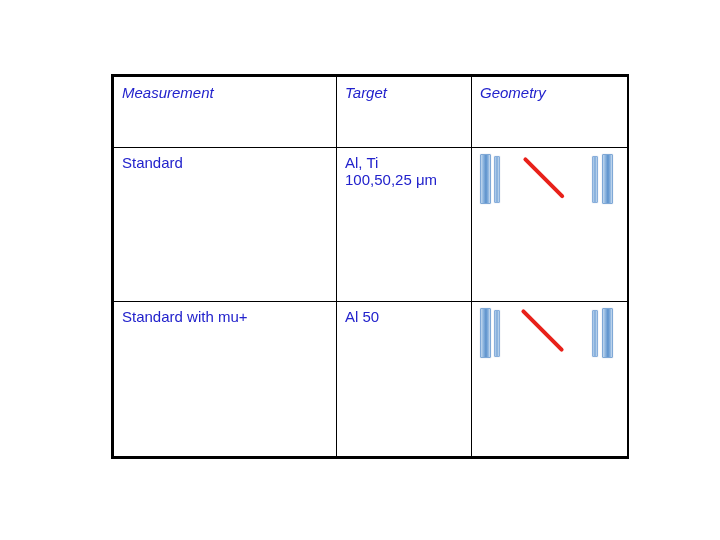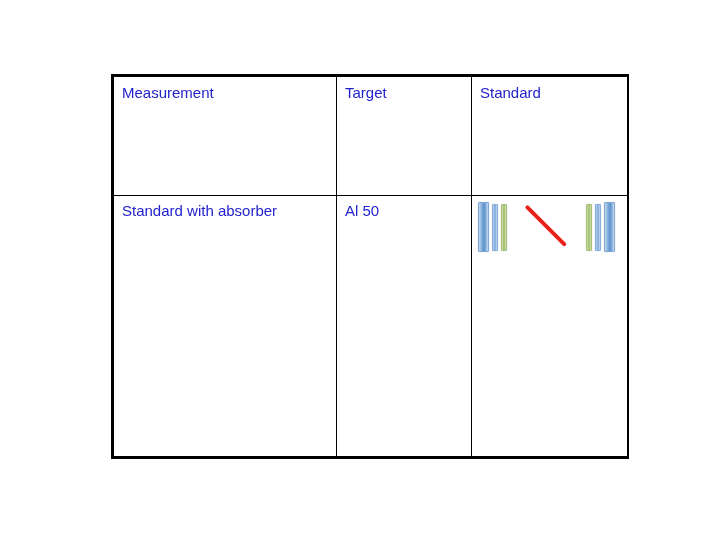--- a/index.html
+++ b/index.html
@@ -34,21 +34,21 @@
   col.c2{width:135px;}
   col.c3{width:156px;}
 
   .cell-text{
     color:#2222CC;
     font-size:15px;
     line-height:17px;
     letter-spacing:0px;
     white-space:pre-line;
   }
-  .hdr td{height:32px;}
+  .hdr td{height:32px;font-style:italic;}
   .hdr .cell-text{line-height:19px;}
 
   .rowh{height:70px;}
 
   
   .geo{
     position:relative;
     width:100%;
     height:100%;
     min-height:56px;
@@ -128,45 +128,61 @@
       <tbody>
 
         <tr class="hdr">
           <td>
             <div class="cell-text">Measurement</div>
           </td>
           <td>
             <div class="cell-text">Target</div>
           </td>
           <td>
-            <div class="cell-text">Standard</div>
+            <div class="cell-text">Geometry</div>
           </td>
         </tr>
 
 
 
+        <tr class="rowh">
+          <td>
+            <div class="cell-text">Standard</div>
+          </td>
+          <td>
+            <div class="cell-text">Al, Ti
+100,50,25 μm</div>
+          </td>
+          <td class="geocell">
+            <div class="geo">
+              <div class="bar blue" style="left:8px;top:6px;width:9px;height:48px;"></div>
+              <div class="bar blue-thin" style="left:22px;top:8px;width:4px;height:45px;"></div>
+              <div class="diag redline" style="left:52px;top:8px;width:56px;height:4px;transform:rotate(45deg);"></div>
+              <div class="bar blue-thin" style="left:120px;top:8px;width:4px;height:45px;"></div>
+              <div class="bar blue" style="left:130px;top:6px;width:9px;height:48px;"></div>
+            </div>
+          </td>
+        </tr>
+
 
         <tr class="rowh">
           <td>
-            <div class="cell-text">Standard with absorber</div>
+            <div class="cell-text">Standard with mu+</div>
           </td>
           <td>
             <div class="cell-text">Al 50</div>
           </td>
           <td class="geocell">
             <div class="geo">
-              <div class="bar blue" style="left:6px;top:6px;width:9px;height:48px;"></div>
-              <div class="bar blue-thin" style="left:20px;top:8px;width:4px;height:45px;"></div>
-              <div class="bar green-thin" style="left:29px;top:8px;width:4px;height:45px;"></div>
-              <div class="diag redline" style="left:54px;top:8px;width:56px;height:4px;transform:rotate(45deg);"></div>
-              <div class="bar green-thin" style="left:114px;top:8px;width:4px;height:45px;"></div>
-              <div class="bar blue-thin" style="left:123px;top:8px;width:4px;height:45px;"></div>
-              <div class="bar blue" style="left:132px;top:6px;width:9px;height:48px;"></div>
+              <div class="bar blue" style="left:8px;top:6px;width:9px;height:48px;"></div>
+              <div class="bar blue-thin" style="left:22px;top:8px;width:4px;height:45px;"></div>
+              <div class="diag redline" style="left:50px;top:6px;width:58px;height:4px;transform:rotate(45deg);"></div>
+              <div class="bar blue-thin" style="left:120px;top:8px;width:4px;height:45px;"></div>
+              <div class="bar blue" style="left:130px;top:6px;width:9px;height:48px;"></div>
             </div>
           </td>
         </tr>
-
 
       </tbody>
     </table>
   </div>
 
 </div>
 
 </body></html>

